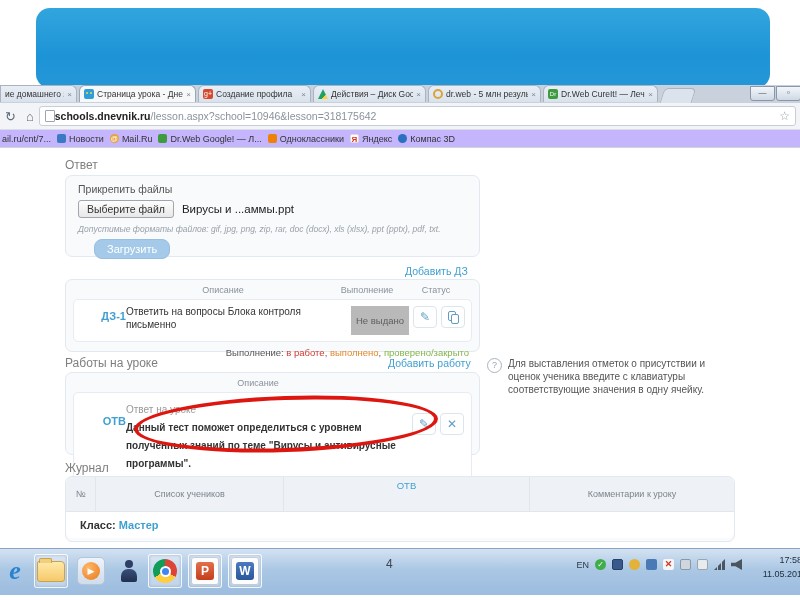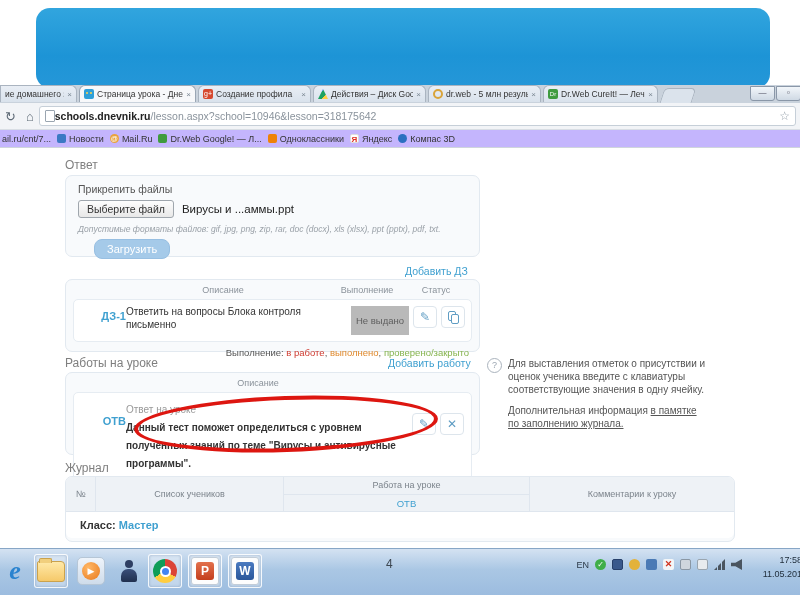--- a/index.html
+++ b/index.html
@@ -289,30 +289,28 @@
           </span>
         <span class="act-btn" style="margin-top:14px;">
             <span class="g">✕</span>
           </span>
       </div>
     </div>
 
     <div class="help-q" style="top:210px;">?</div>
     <div class="help" style="top:209px;">
       <p>Для выставления отметок о присутствии и оценок ученика введите с клавиатуры соответствующие значения в одну ячейку.</p>
-      <p><span>Дополнительная информация </span><a>в памятке по заполнению журнала.</a></p>
     </div>
 
     <div class="sec-title" style="left:65px;top:313px;">Журнал</div>
     <div class="panel" style="left:65px;top:328px;width:670px;height:66px;padding:0;">
       <div class="j-head">
         <div class="j-c j-num">№</div>
         <div class="j-c j-students">Список учеников</div>
         <div class="j-c j-work">
-          <div class="jw-top" style="text-align:center;">Работа на уроке</div>
           <div class="jw-bot" style="text-align:center;">ОТВ</div>
         </div>
         <div class="j-c j-comments">Комментарии к уроку</div>
       </div>
       <div class="j-body">
         <span class="j-class">Класс:</span>
         <span class="j-master">Мастер</span>
       </div>
     </div>
 

